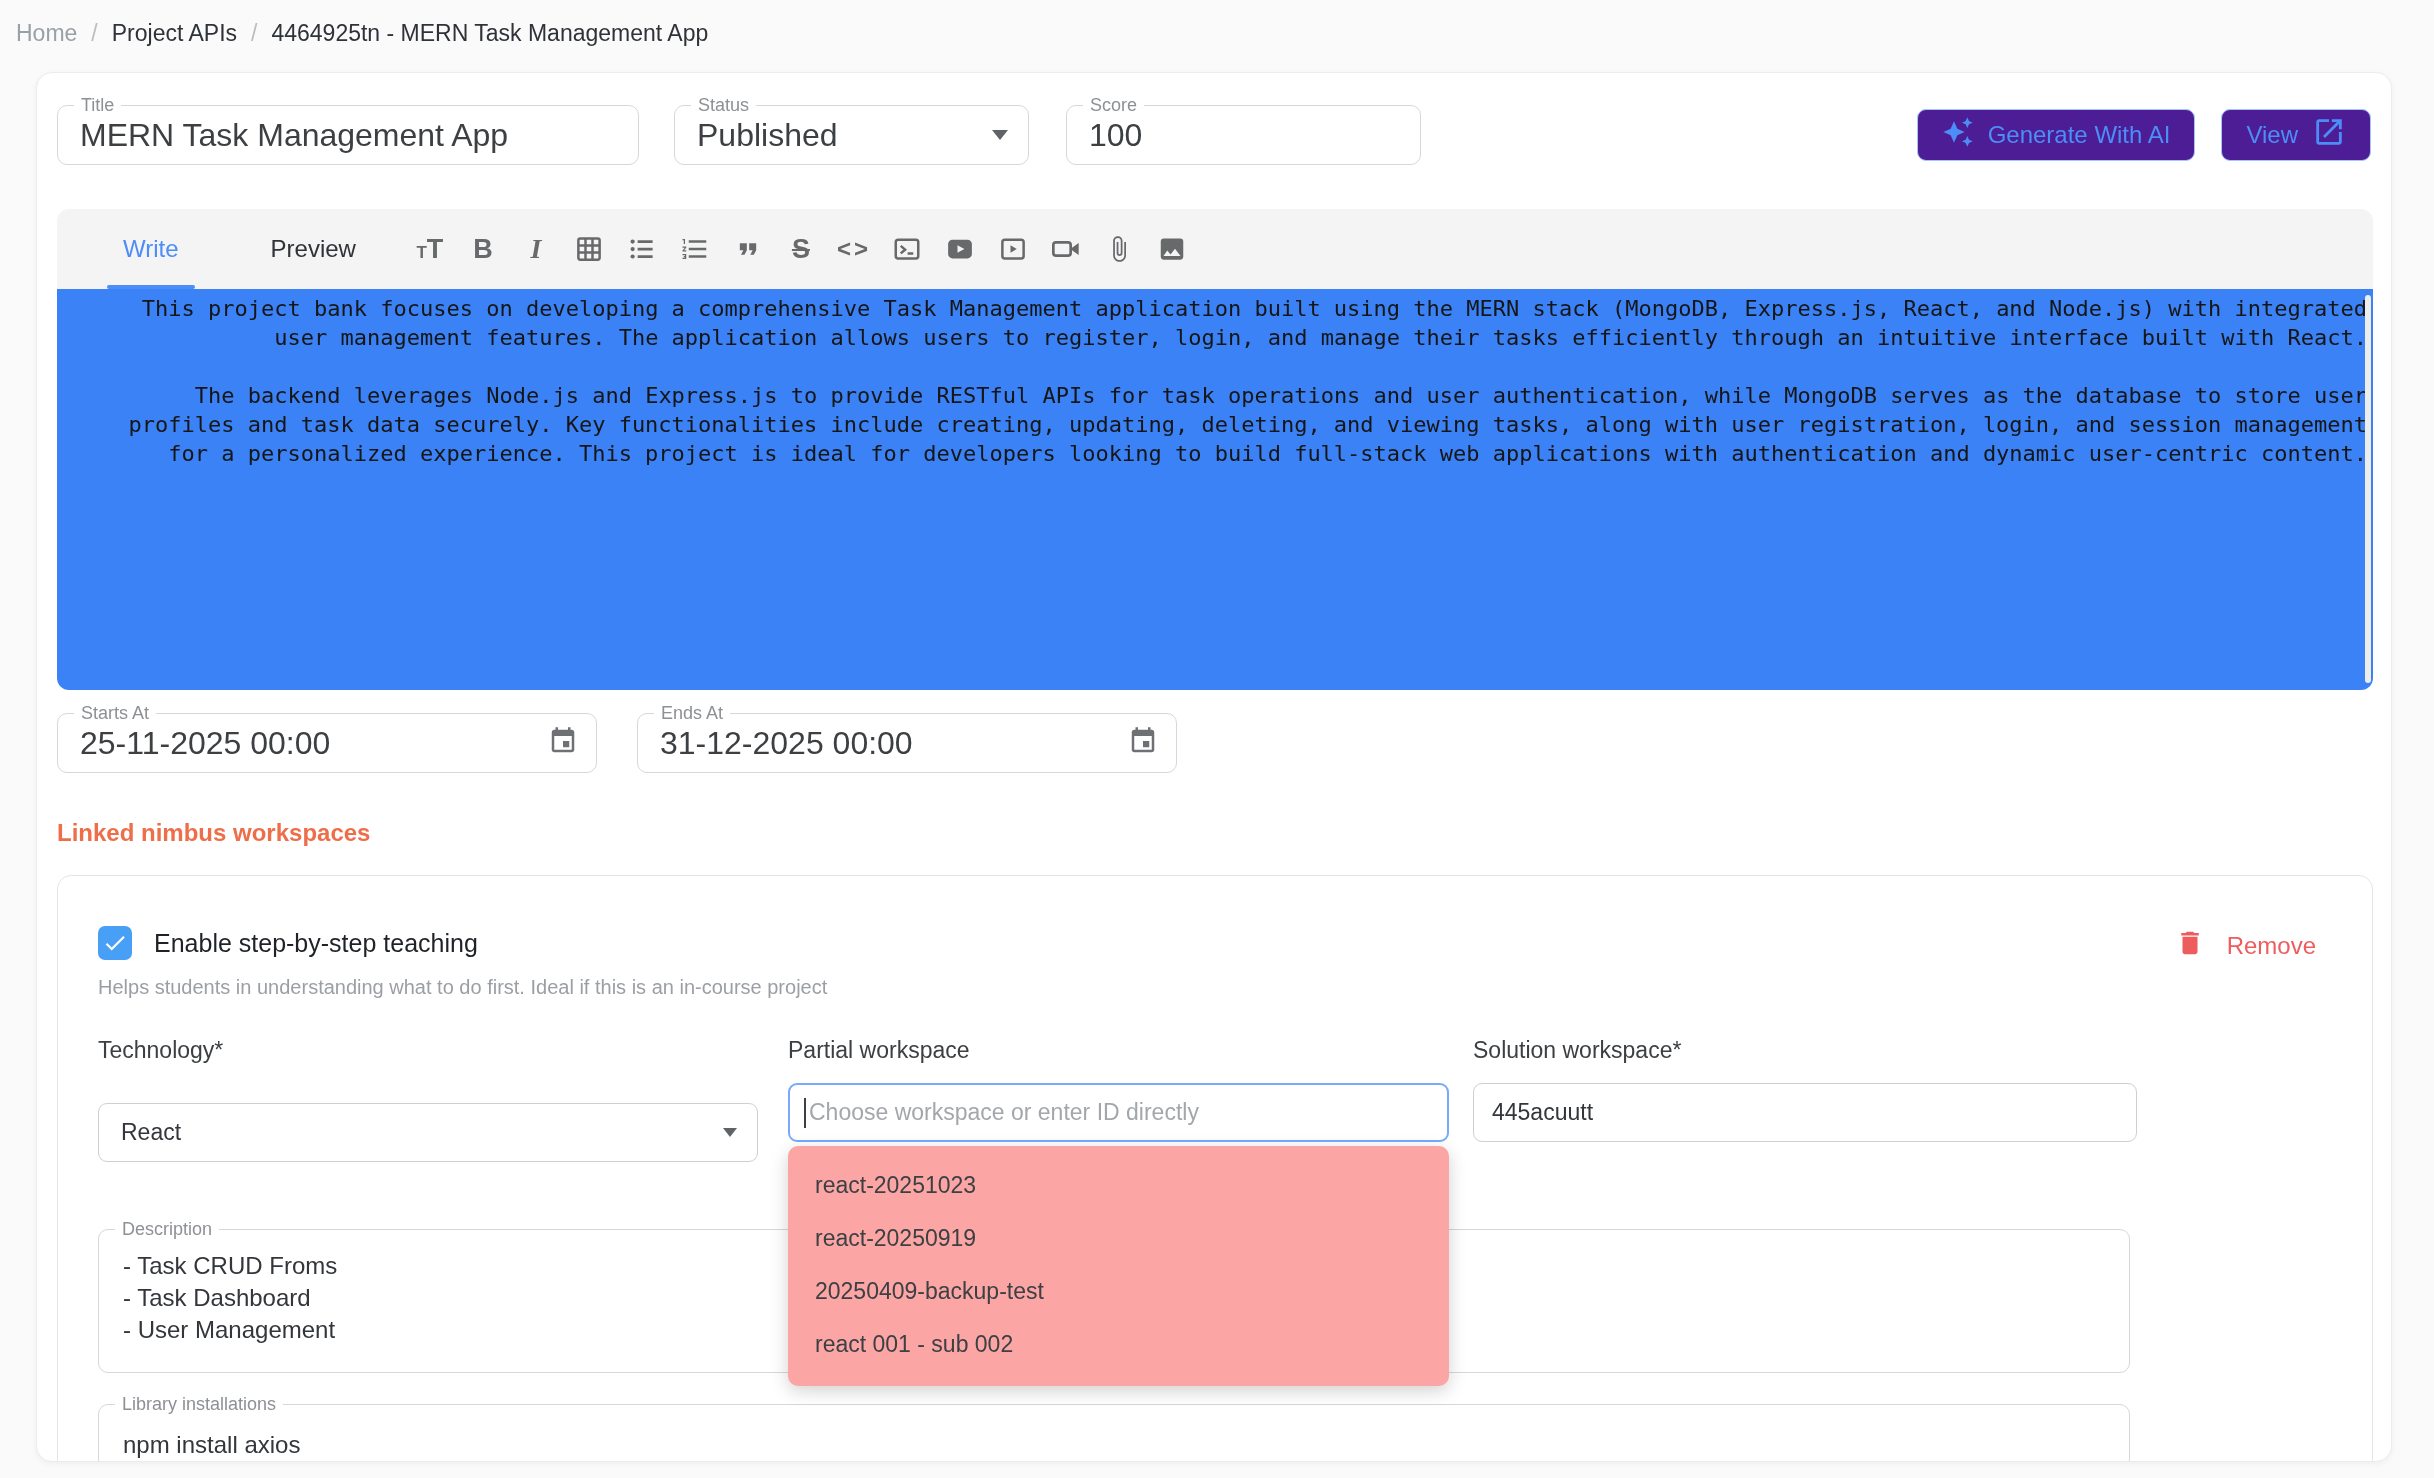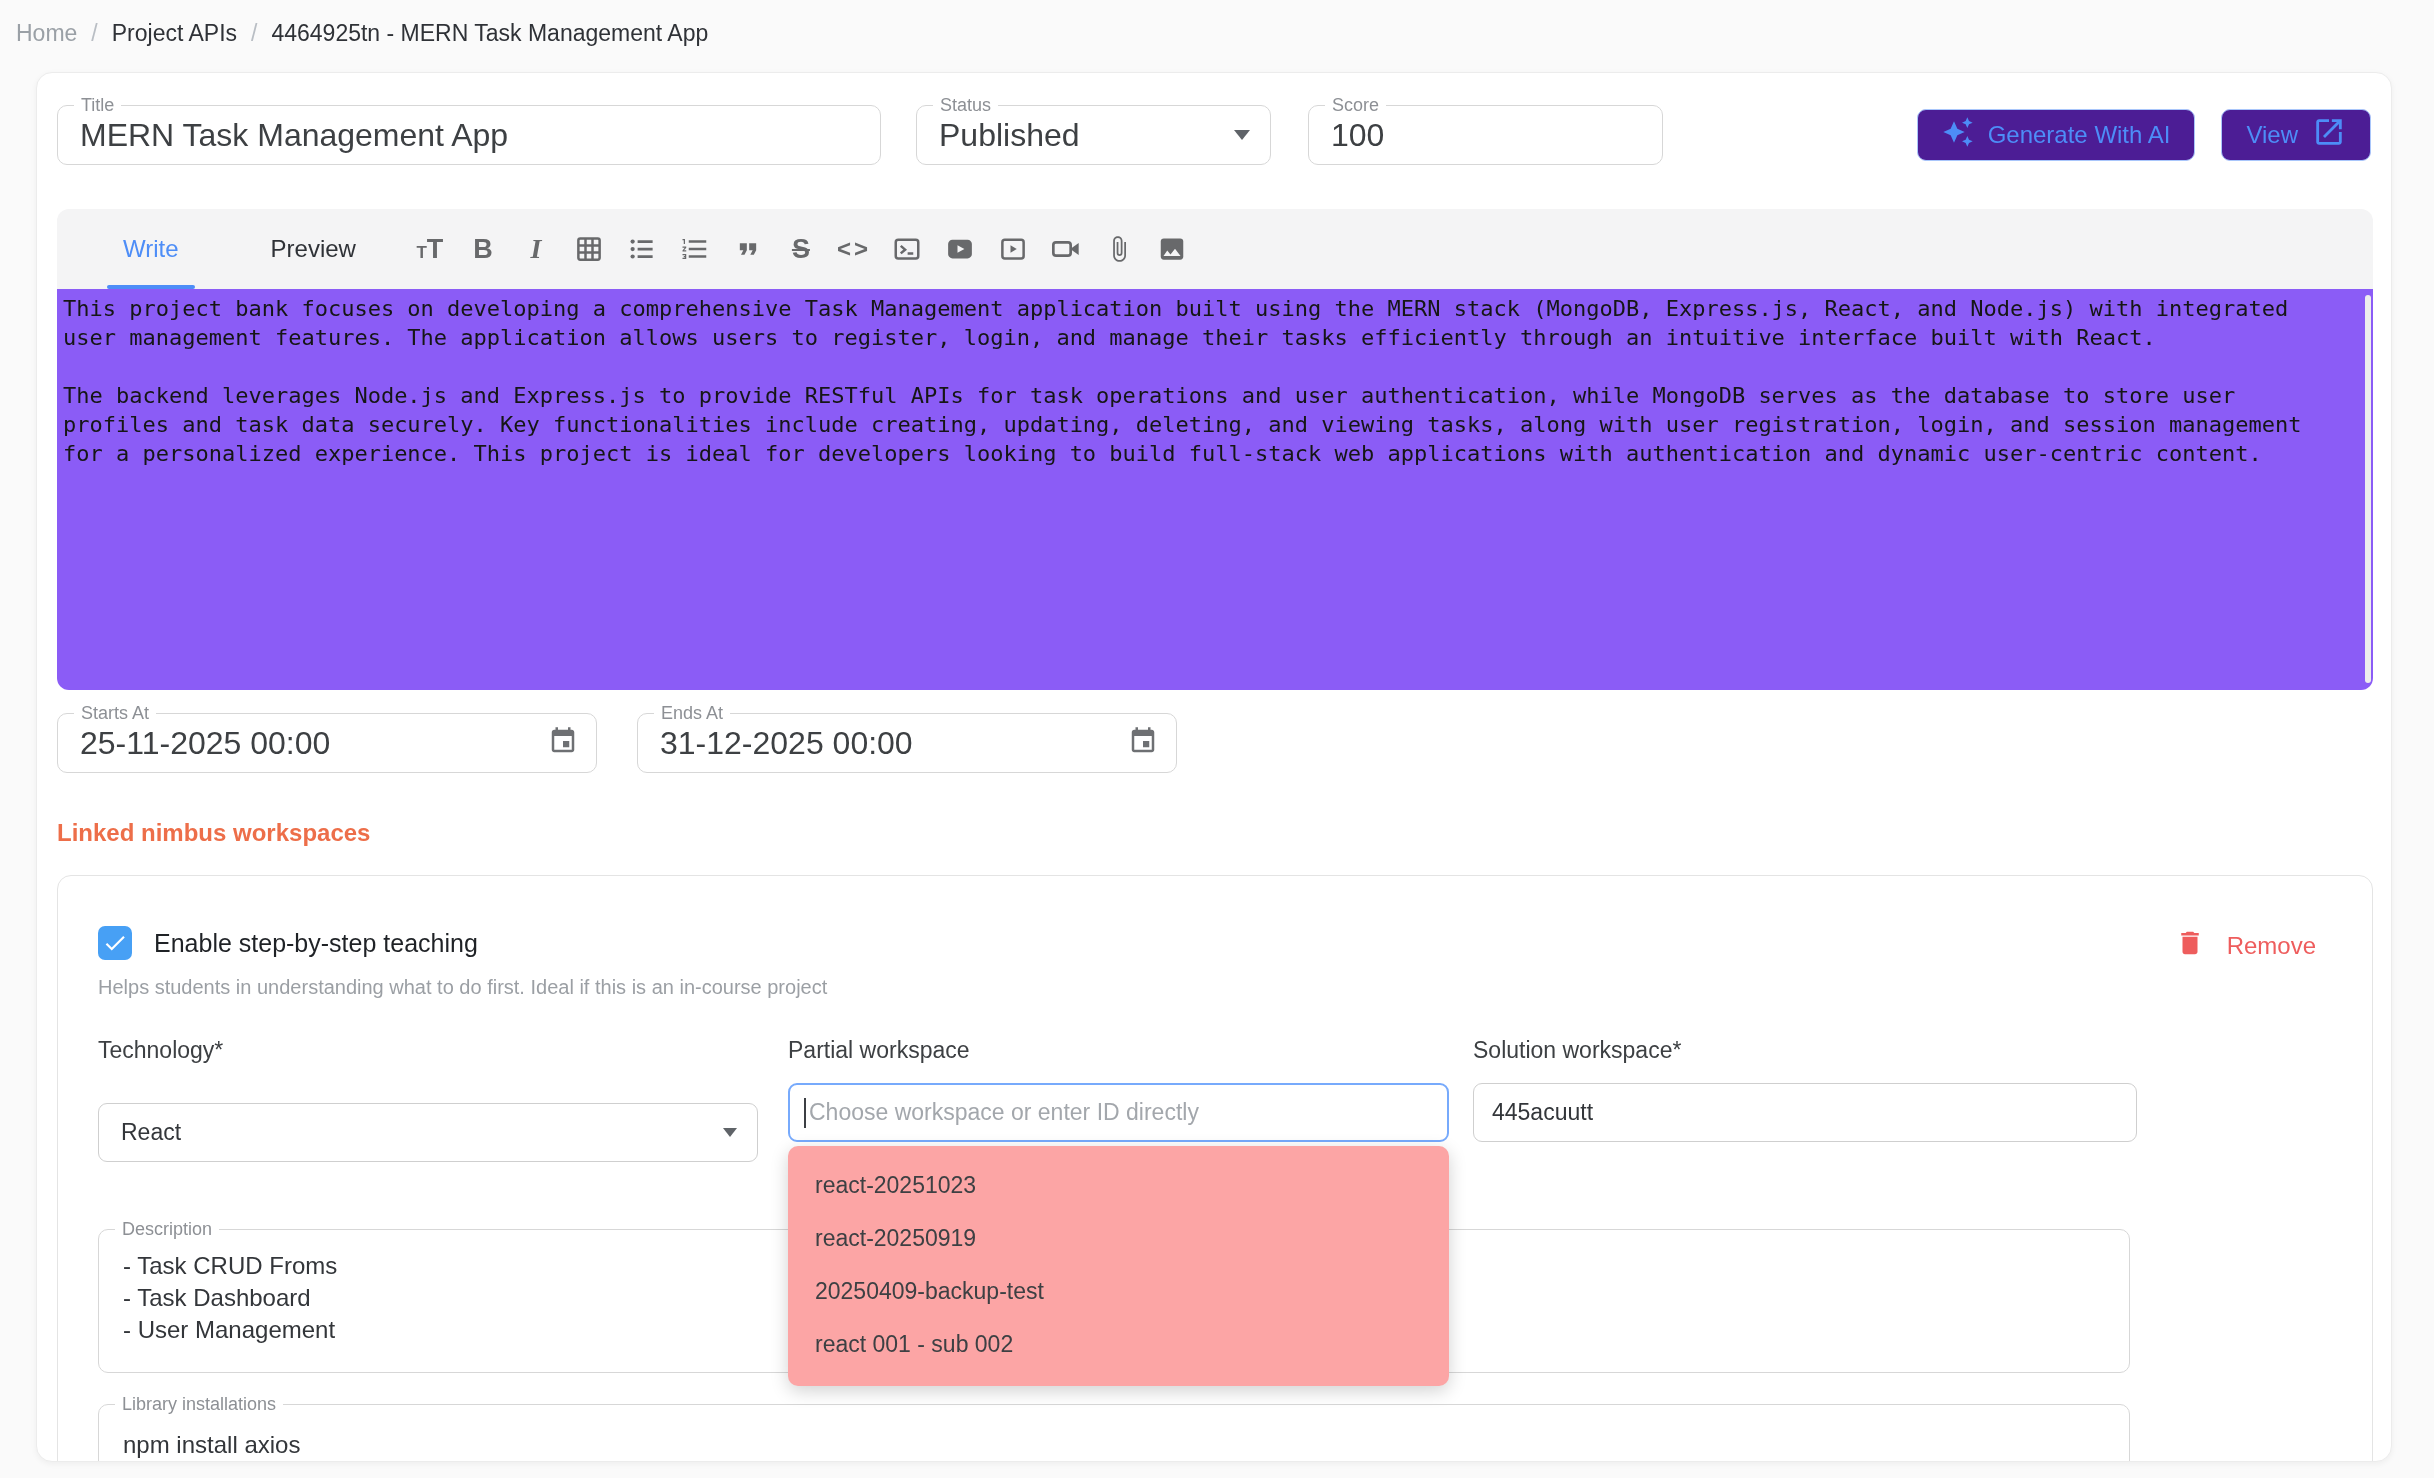--- a/index.html
+++ b/index.html
@@ -20,21 +20,21 @@
     box-shadow:0 2px 6px rgba(0,0,0,0.05); padding:32px 20px 0 20px; overflow:hidden; }
 
   
   .nfield { position:relative; border:1px solid #d7d7d7; border-radius:10px; background:#fff; }
   .nfield .flabel { position:absolute; top:-11px; left:16px; background:#fff; padding:0 7px;
     font-size:18px; color:#8d9095; white-space:nowrap; }
   .nfield .fvalue { font-size:32px; color:#3d4043; }
 
   
   .row1 { display:flex; align-items:center; height:60px; }
-  .f-title { width:824px; height:60px; display:flex; align-items:center; padding:13px 22px; }
+  .f-title { width:582px; height:60px; display:flex; align-items:center; padding:13px 22px; }
   .f-status { width:355px; height:60px; margin-left:35px; display:flex; align-items:center;
     justify-content:space-between; padding:0 20px 0 22px; cursor:pointer; }
   .f-score { width:355px; height:60px; margin-left:37px; display:flex; align-items:center; padding:0 22px; }
   .dd-arrow { width:0; height:0; border-left:8px solid transparent; border-right:8px solid transparent;
     border-top:10px solid #5f6368; }
   .row1-buttons { margin-left:auto; display:flex; align-items:center; gap:26px; }
   .btn-outline { display:flex; align-items:center; gap:14px; height:52px; padding:0 24px;
     border:1px solid #a9c6fb; border-radius:9px; background:#4c1d95; color:#4d8df7;
     font-size:24px; cursor:pointer; }
   .btn-outline svg { flex:0 0 auto; }
@@ -51,22 +51,22 @@
   .tab-preview { color:#2f3237; margin-left:88px; }
   .ed-icons { display:flex; align-items:center; gap:13px; margin-left:52px; }
   .tbic { width:40px; height:40px; display:flex; align-items:center; justify-content:center;
     color:#68696b; cursor:pointer; }
   .tbic svg { display:block; }
   .tbtxt { font-size:27px; font-weight:700; color:#68696b; line-height:1; }
   .tbtxt .small-t { font-size:17px; font-weight:700; }
   .tb-italic { font-family:"Liberation Serif", serif; font-style:italic; font-weight:700; font-size:28px; }
   .tb-strike { text-decoration:line-through; }
   .tb-code { font-weight:700; font-size:24px; letter-spacing:3px; }
-  .ed-body { position:relative; height:401px; background:#8b5cf6; padding:5px 6px 0 6px;
-    border-radius:0 0 12px 12px; }
+  .ed-body { position:relative; height:401px; background:#3b82f6; padding:5px 6px 0 6px;
+    border-radius:0 0 12px 12px;text-align:right; }
   .mono-para { font-family:"DejaVu Sans Mono", monospace; font-size:22px; line-height:29px;
     color:#161616; }
   .mono-para + .mono-para { margin-top:29px; }
   .mono-line { white-space:pre; }
   .ed-scrollbar { position:absolute; top:6px; right:2px; width:6px; height:388px;
     background:#ededed; border-radius:3px; }
 
   
   .dates-row { margin-top:23px; display:flex; gap:40px; }
   .f-date { width:540px; height:60px; display:flex; align-items:center;

